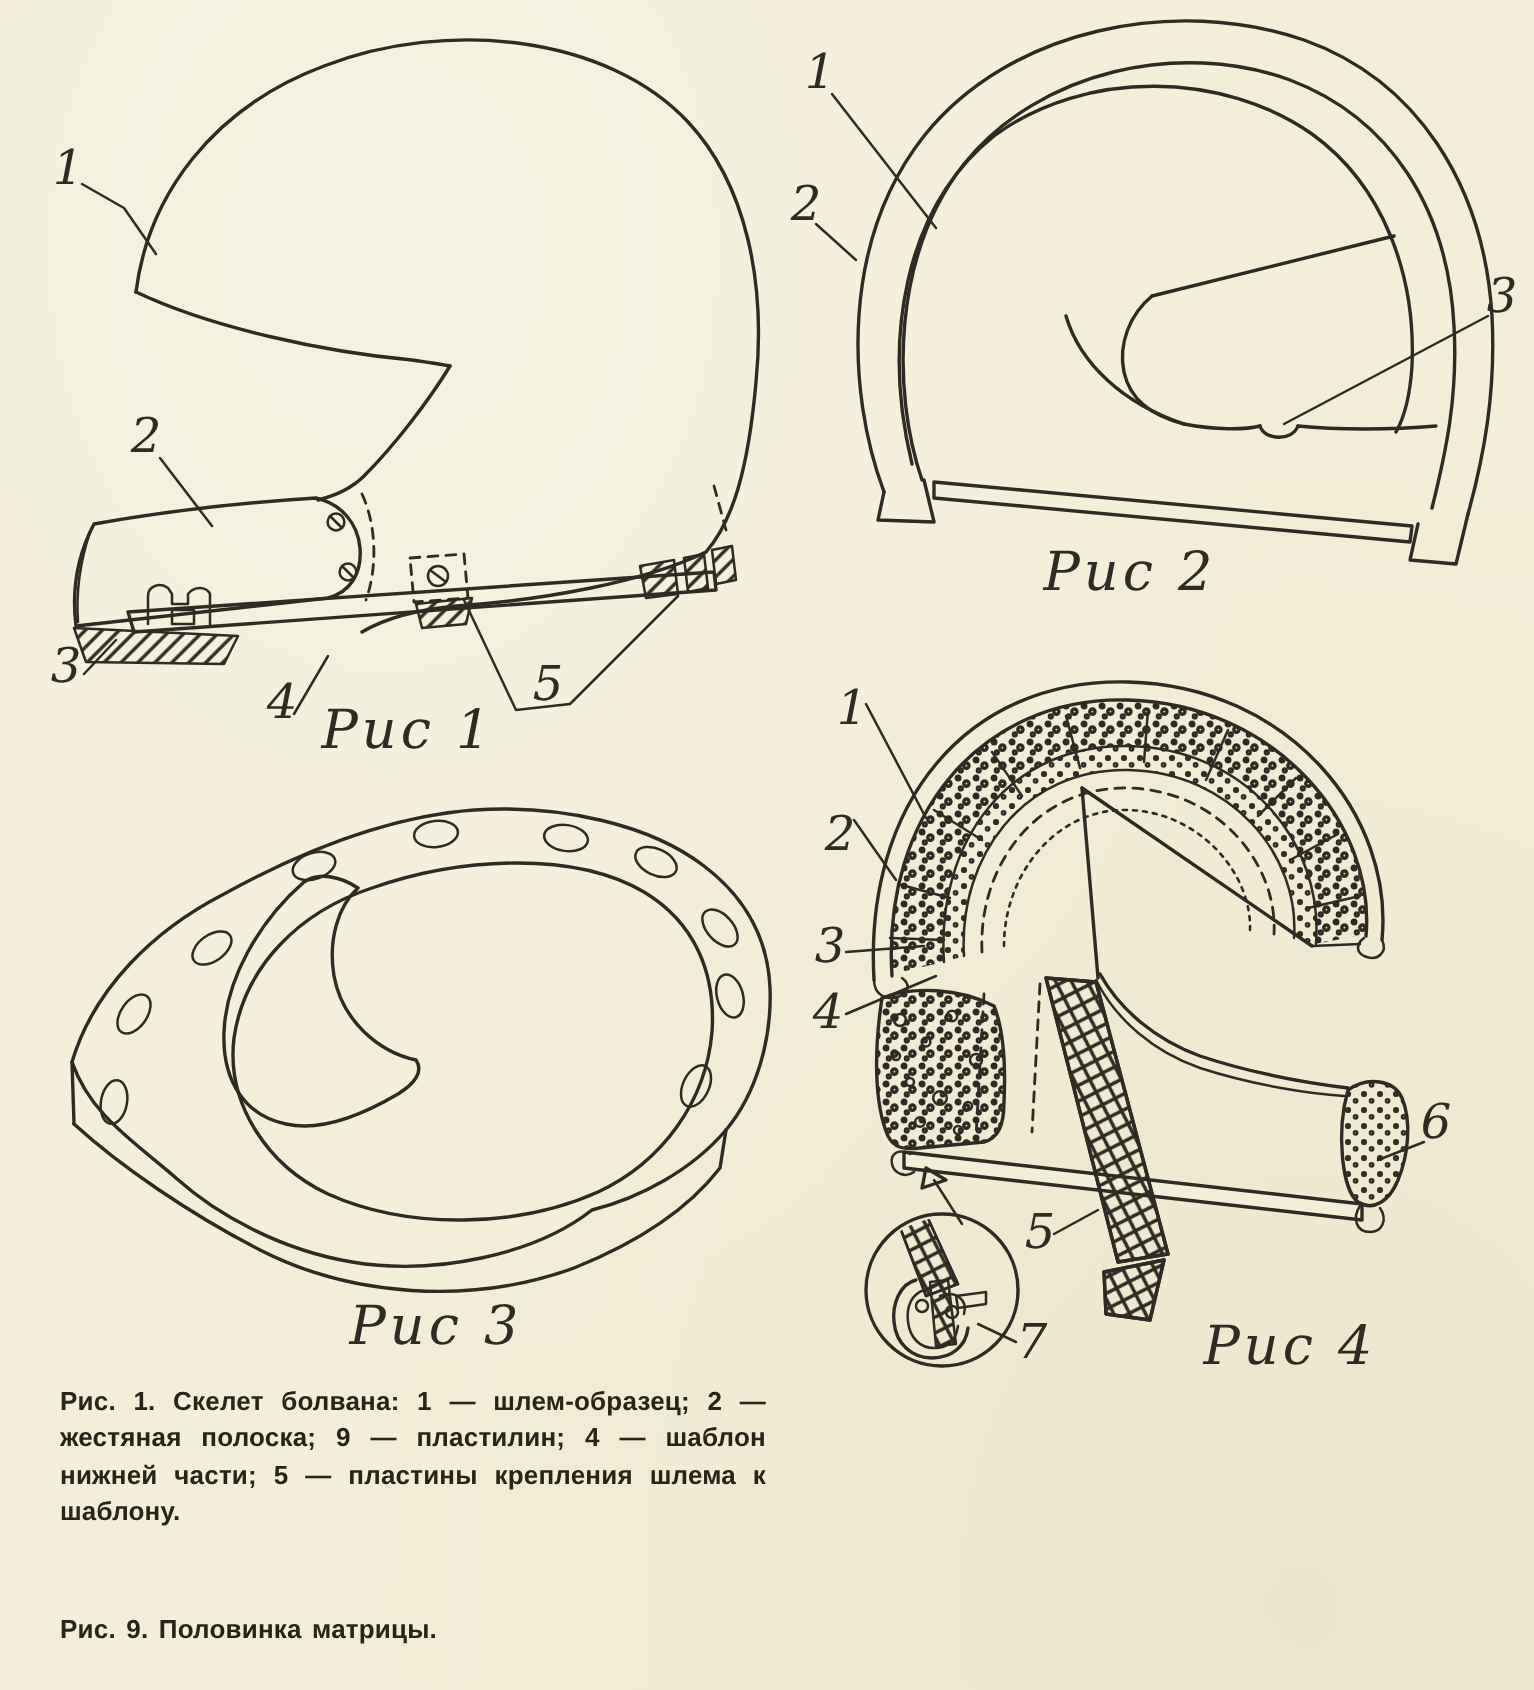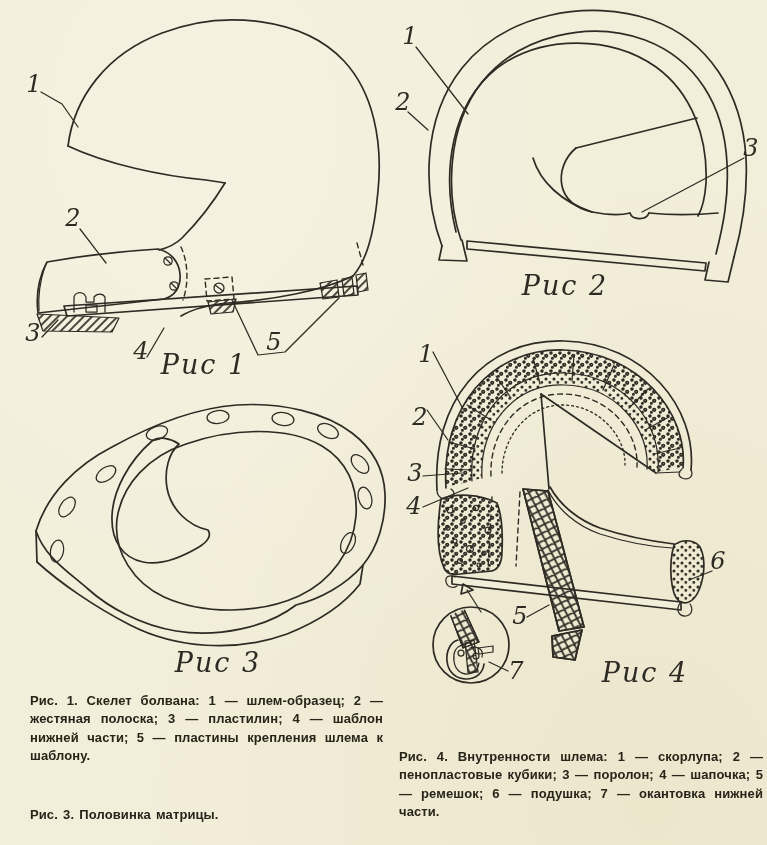--- a/index.html
+++ b/index.html
@@ -220,17 +220,16 @@
     <text class="callout" x="420" y="425">2</text>
     <text class="callout" x="415" y="481">3</text>
     <text class="callout" x="414" y="514">4</text>
     <text class="callout" x="520" y="624">5</text>
     <text class="callout" x="718" y="569">6</text>
     <text class="callout" x="516" y="679">7</text>
     <text class="figlabel" x="645" y="682">Рис 4</text>
   </g>
 </svg>
 
-<div class="cap" style="left:30px;top:692px;width:353px;">Рис. 1. Скелет болвана: 1 — шлем-образец; 2 — жестяная полоска; 3 — пластилин; 4 — шаблон нижней части; 5 — пластины крепления шлема к шаблону.</div>
-<div class="cap" style="left:30px;top:806px;width:353px;">Рис. 3. Половинка матрицы.</div>
-<div class="cap" style="left:399px;top:748px;width:364px;">Рис. 4. Внутренности шлема: 1 — скорлупа; 2 — пенопластовые кубики; 3 — поролон; 4 — шапочка; 5 — ремешок; 6 — подушка; 7 — окантовка нижней части.</div>
+<div class="cap" style="left:30px;top:692px;width:353px;">Рис. 1. Скелет болвана: 1 — шлем-образец; 2 — жестяная полоска; 9 — пластилин; 4 — шаблон нижней части; 5 — пластины крепления шлема к шаблону.</div>
+<div class="cap" style="left:30px;top:806px;width:353px;">Рис. 9. Половинка матрицы.</div>
 
 </div>
 
 </body></html>

